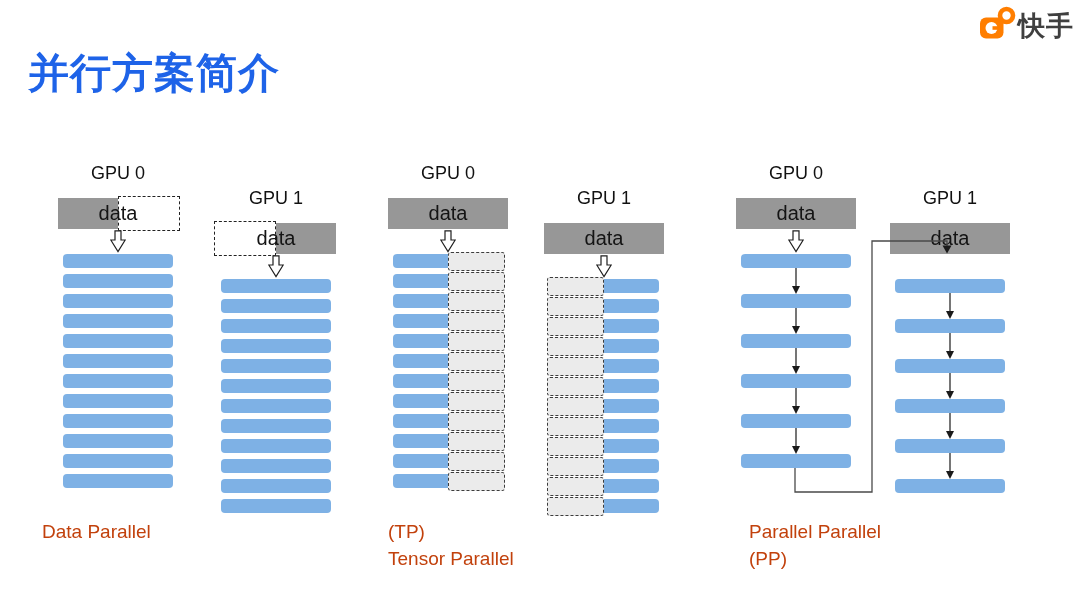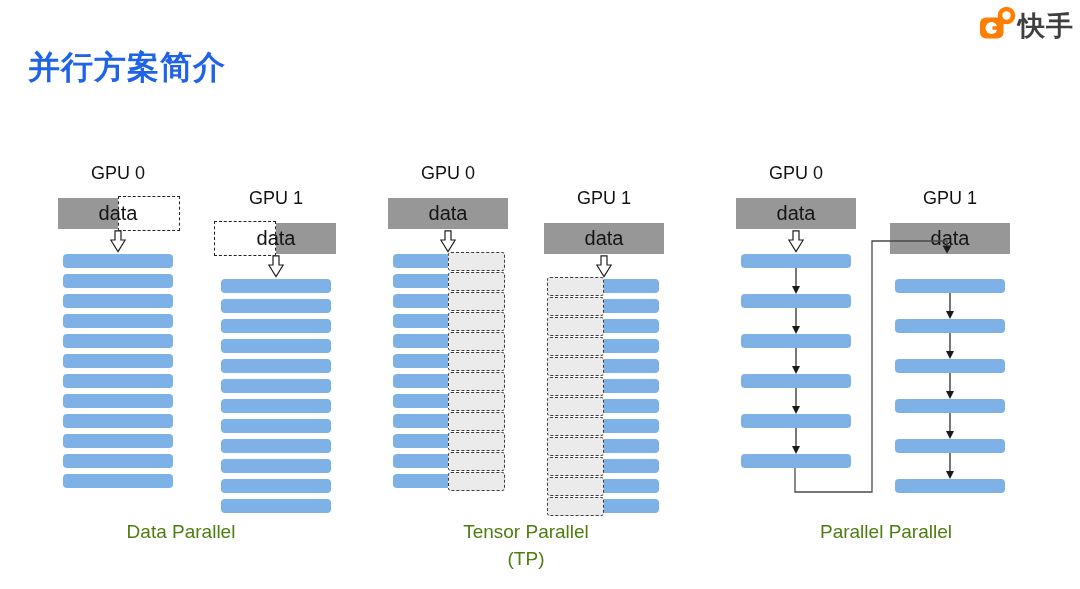--- a/index.html
+++ b/index.html
@@ -11,21 +11,21 @@
     --bar-blue:#7EB1E5;
     --data-gray:#979797;
     --dash-fill:#EBEBEB;
     --dash-border:#3C3C3C;
     --line:#4A4A4A;
     --ink:#1a1a1a;
   }
   
   .logo{position:absolute;top:6px;right:6px;display:flex;align-items:flex-end;gap:1px;}
   .logo-text{font-size:27px;font-weight:600;color:#3F3F3F;letter-spacing:1px;}
-  .title{position:absolute;left:28px;top:46px;margin:0;font-size:32px;font-weight:800;letter-spacing:1px;}
+  .title{position:absolute;left:28px;top:46px;margin:0;font-size:41px;font-weight:800;letter-spacing:1px;}
   
   .panel{position:absolute;top:160px;height:430px;}
   #panel-dp{left:58px;width:278px;}
   #panel-tp{left:388px;width:276px;}
   #panel-pp{left:736px;width:274px;}
   .col{position:absolute;top:0;width:120px;height:430px;}
   .col.left{left:0;} .col.right{right:0;margin-top:25px;}
   .gpu-label{position:absolute;top:3px;width:100%;text-align:center;font-size:18px;color:#111;}
   
   .data-box{position:absolute;top:38px;left:0;width:120px;height:31px;}
@@ -49,21 +49,21 @@
   .half-blue.left{left:0;border-radius:4px 0 0 4px;}
   .half-blue.right{right:0;border-radius:0 4px 4px 0;}
   .half-dash{position:absolute;top:-2.5px;bottom:-2.5px;box-sizing:border-box;
     border:1.5px dashed var(--dash-border);background:var(--dash-fill);border-radius:3px;}
   .half-dash.right{left:50%;right:-2px;}
   .half-dash.left{right:50%;left:-2px;}
   
   .gap-arrow{height:26px;display:flex;justify-content:center;}
   .connector{position:absolute;left:0;top:0;width:100%;height:100%;pointer-events:none;}
   
-  .panel-label{position:absolute;top:358px;width:100%;text-align:center;font-size:19px;color:#4d7c0f;line-height:27px;}
+  .panel-label{position:absolute;top:358px;width:100%;font-size:19px;color:#c2410c;line-height:27px;}
   #panel-dp .panel-label{transform:translateX(-16px);}
   #panel-pp .panel-label{transform:translateX(13px);}
 </style>
 </head>
 <body>
 
 <div class="logo">
   <span class="logo-icon">
     <svg width="38" height="34" viewBox="0 0 38 34" aria-hidden="true">
       <circle cx="27.5" cy="9.5" r="6.5" fill="none" stroke="#FF7E00" stroke-width="4.6"></circle>
@@ -256,22 +256,22 @@
             <div class="half-dash left"></div>
             <div class="half-blue right"></div>
           </div>
           <div class="bar split-right-solid">
             <div class="half-dash left"></div>
             <div class="half-blue right"></div>
           </div>
         </div>
       </div>
       <div class="panel-label">
+        <div>(TP)</div>
         <div>Tensor Parallel</div>
-        <div>(TP)</div>
       </div>
     </div>
     <div class="panel" id="panel-pp">
       <div class="col left">
         <div class="gpu-label">GPU 0</div>
         <div class="data-box">
           <div class="full-gray"></div>
           <div class="data-label">data</div>
         </div>
         <div class="arrow-slot">
@@ -363,15 +363,16 @@
           </div>
           <div class="bar solid"></div>
         </div>
       </div>
       <div class="connector"><svg width="274" height="430" viewBox="0 0 274 430">
           <polyline points="59,308 59,332 136,332 136,81 211,81 211,86" fill="none" stroke="var(--line)" stroke-width="1.3"></polyline>
           <polygon points="206.5,85.5 215.5,85.5 211,93.5" fill="#1a1a1a"></polygon>
         </svg></div>
       <div class="panel-label">
         <div>Parallel Parallel</div>
+        <div>(PP)</div>
       </div>
     </div>
   </div>
 
 </body></html>

